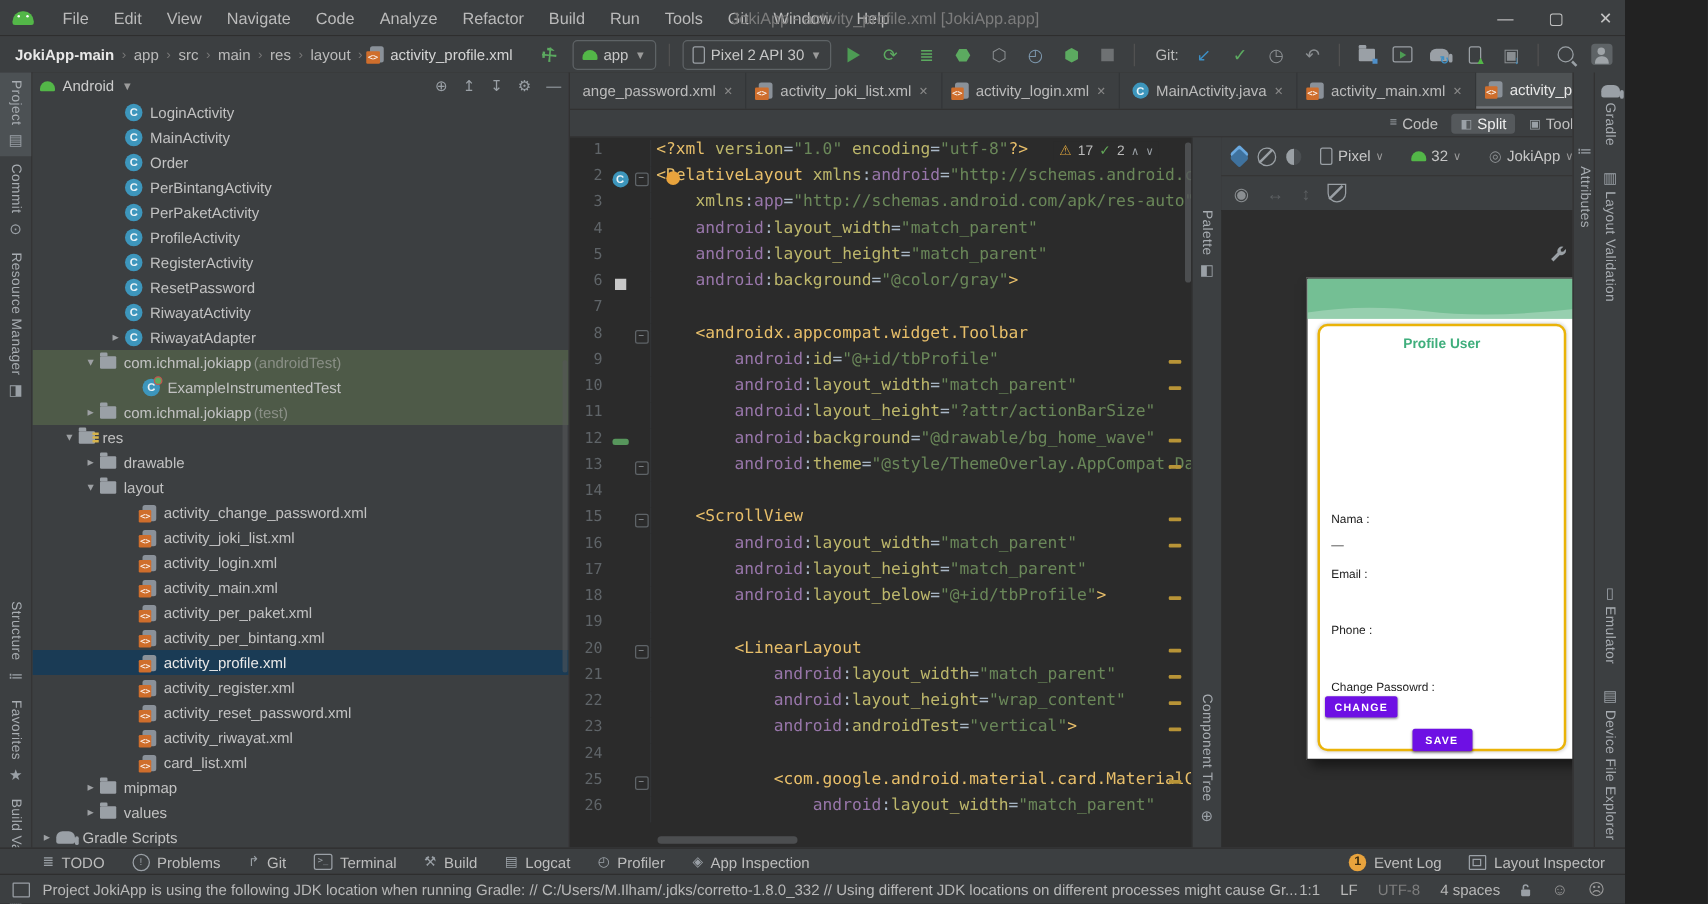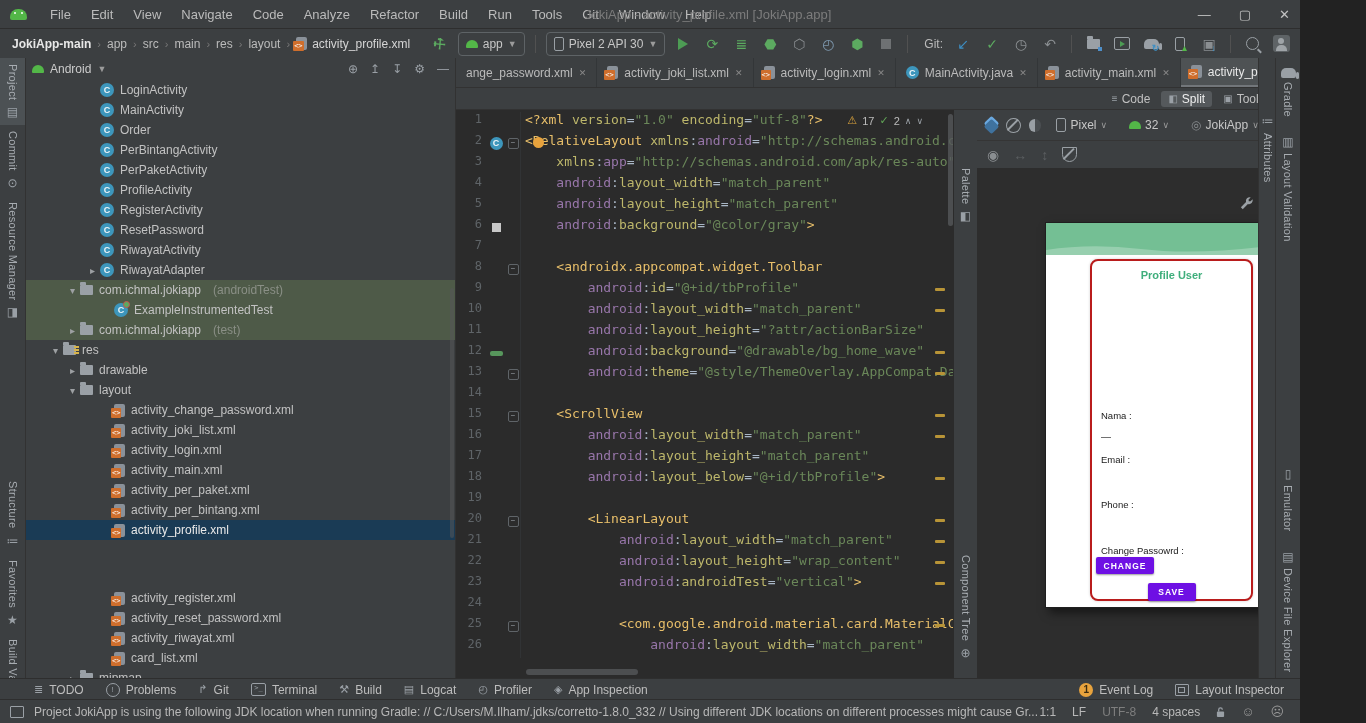--- a/index.html
+++ b/index.html
@@ -59,21 +59,21 @@
   #project{position:absolute;left:26px;top:58px;width:429px;bottom:45px;background:#3c3f41;overflow:hidden;}
   #project-header{height:22px;display:flex;align-items:center;padding:0 6px;gap:6px;}
   #project-header .title{color:#ccc;font-size:12px;}
   #ph-icons{margin-left:auto;display:flex;gap:12px;color:#9aa0a6;font-size:12px;align-items:center;}
   #tree{position:absolute;left:0;right:0;top:22px;bottom:0;}
   .trow{display:flex;align-items:center;height:20px;white-space:nowrap;color:#c2c2c2;font-size:12px;cursor:default;}
   .trow.hl{background:#4e5a48;}
   .trow.sel{background:#1a3b55;color:#e8e8e8;}
   .chev{width:15px;font-size:10px;color:#9da0a3;text-align:center;flex:none;}
   .ticon{margin-right:6px;flex:none;}
-  .suffix{color:#8a8f86;margin-left:12px;}
+  .suffix{color:#8a8f86;margin-left:2px;}
   .cicon{width:14px;height:14px;border-radius:50%;background:#3d96bc;color:#ecf4f8;font-size:9px;font-weight:bold;
          display:inline-flex;align-items:center;justify-content:center;flex:none;}
   .cicon.sm{width:13px;height:13px;}
   .cicon.test{position:relative;}
   .cicon.test::after{content:'';position:absolute;right:-2px;top:-2px;width:5px;height:5px;border-radius:50%;background:#5caa60;border:1px solid #c75450;}
   .xmlfile{position:relative;width:11px;height:13px;background:#8a9199;border-radius:2px;display:inline-block;flex:none;}
   .xmlfile::after{content:'<>';position:absolute;bottom:-1px;left:-3px;background:#cf6e2c;color:#fff;font-size:7px;line-height:8px;padding:1px 1px;border-radius:1px;font-family:"DejaVu Sans Mono",monospace;}
   .folder.res::after{content:'';position:absolute;right:-3px;top:1px;width:5px;height:1.5px;background:#d8b44a;box-shadow:0 3px 0 #d8b44a,0 6px 0 #d8b44a;}
   #proj-scroll{position:absolute;right:1px;top:230px;width:4px;height:250px;background:#55585a;border-radius:2px;opacity:.55;}
   
@@ -124,21 +124,21 @@
   .circle-ic.slash::after{content:'';position:absolute;left:-2px;top:5px;width:15px;height:1.5px;background:#9aa0a5;transform:rotate(-45deg);}
   .halfmoon{width:13px;height:13px;border-radius:50%;background:linear-gradient(90deg,#9aa0a5 50%,#4a4e51 50%);display:inline-block;}
   .err-badge{width:15px;height:15px;border-radius:50%;background:#c75450;color:#fff;font-size:10px;font-weight:bold;display:flex;align-items:center;justify-content:center;}
   .help-badge{width:15px;height:15px;border-radius:50%;background:#3d8fc4;color:#fff;font-size:10px;font-weight:bold;display:flex;align-items:center;justify-content:center;}
   .dim{opacity:.4;}
   #canvas{position:absolute;left:0;right:0;top:58px;bottom:0;background:#2d2d2d;}
   
   #device{position:absolute;left:68px;top:54px;width:215px;height:384px;background:#ffffff;box-shadow:4px 5px 9px rgba(0,0,0,.5);border:1px solid #1f1f1f;}
   #dev-header{position:absolute;left:0;top:0;right:0;height:32px;background:#74bf94;overflow:hidden;}
   #dev-header svg{position:absolute;bottom:0;left:0;}
-  #dev-card{position:absolute;left:8px;right:8px;top:36px;bottom:6px;background:#fff;border:2px solid #b91c1c;border-radius:8px;box-shadow:0 0 3px rgba(0,0,0,.18);margin-left:36px;}
+  #dev-card{position:absolute;left:8px;right:8px;top:36px;bottom:6px;background:#fff;border:2px solid #eab308;border-radius:8px;box-shadow:0 0 3px rgba(0,0,0,.18);}
   #pv-title{margin-top:8px;text-align:center;color:#3fae7c;font-weight:bold;font-size:11px;}
   #coming{position:relative;width:108px;height:100px;margin:14px auto 0;background:#fdfdfd;}
   #coming .frame{position:absolute;left:20px;top:10px;width:58px;height:54px;border:2.5px solid #222;}
   #coming .ybox{position:absolute;left:28px;top:20px;width:62px;height:54px;background:#f5b919;display:flex;flex-direction:column;align-items:center;justify-content:center;color:#fff;font-weight:bold;font-family:"Liberation Sans",sans-serif;}
   #coming .l1{font-size:10px;letter-spacing:.5px;}
   #coming .l2{font-size:15px;letter-spacing:.5px;margin-top:-1px;}
   .pv-label{position:absolute;left:9px;color:#1a1a1a;font-size:9.5px;}
   .pv-dash{position:absolute;left:9px;color:#444;font-size:10px;}
   .pv-btn{position:absolute;background:#6e10e4;color:#fff;font-size:8.5px;font-weight:bold;letter-spacing:1px;display:flex;align-items:center;justify-content:center;border-radius:2px;box-shadow:0 1px 2px rgba(0,0,0,.4);cursor:default;}
   #wrench{position:absolute;left:262px;top:28px;}
@@ -460,21 +460,21 @@
         <div class="trow" style="padding-left: 73px;">
           <span class="chev"></span>
           <span class="ticon xmlfile"></span>
           <span class="tlabel">activity_per_bintang.xml</span>
         </div>
         <div class="trow sel" style="padding-left: 73px;">
           <span class="chev"></span>
           <span class="ticon xmlfile"></span>
           <span class="tlabel">activity_profile.xml</span>
         </div>
-        <div class="trow" style="padding-left: 73px; margin-top: 48px;">
+        <div class="trow" style="padding-left: 73px;">
           <span class="chev"></span>
           <span class="ticon xmlfile"></span>
           <span class="tlabel">activity_register.xml</span>
         </div>
         <div class="trow" style="padding-left: 73px;">
           <span class="chev"></span>
           <span class="ticon xmlfile"></span>
           <span class="tlabel">activity_reset_password.xml</span>
         </div>
         <div class="trow" style="padding-left: 73px;">

